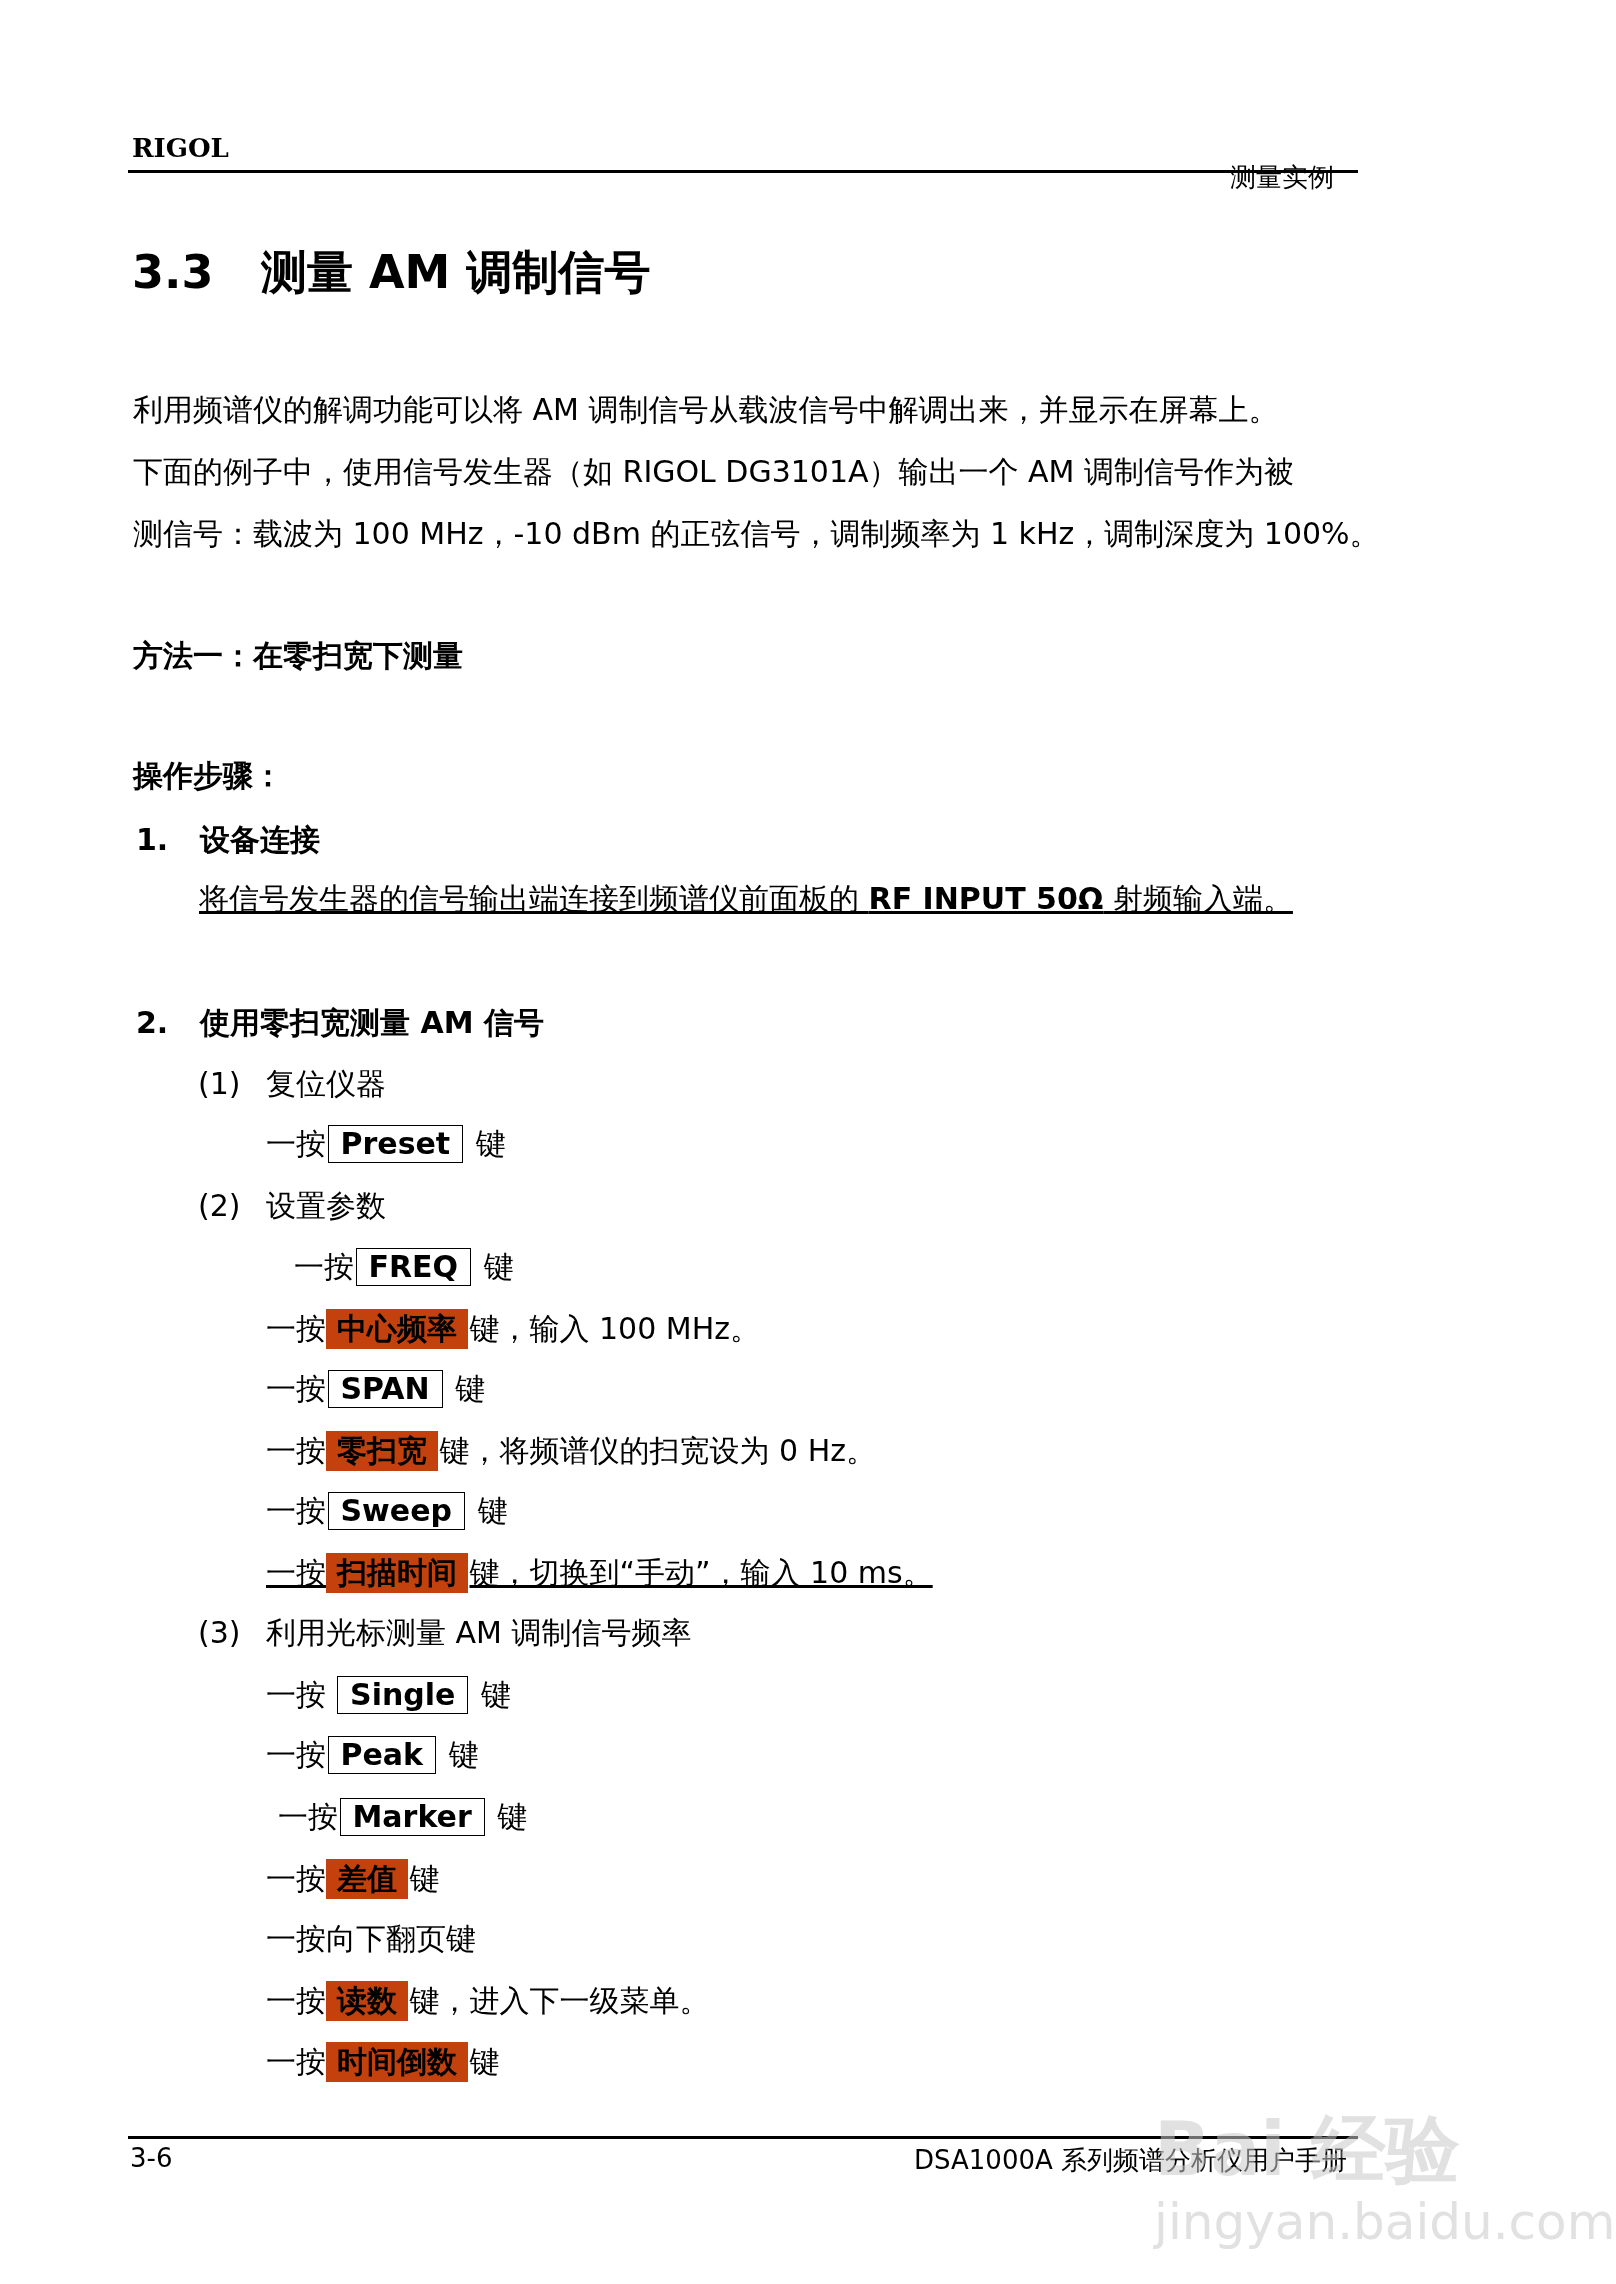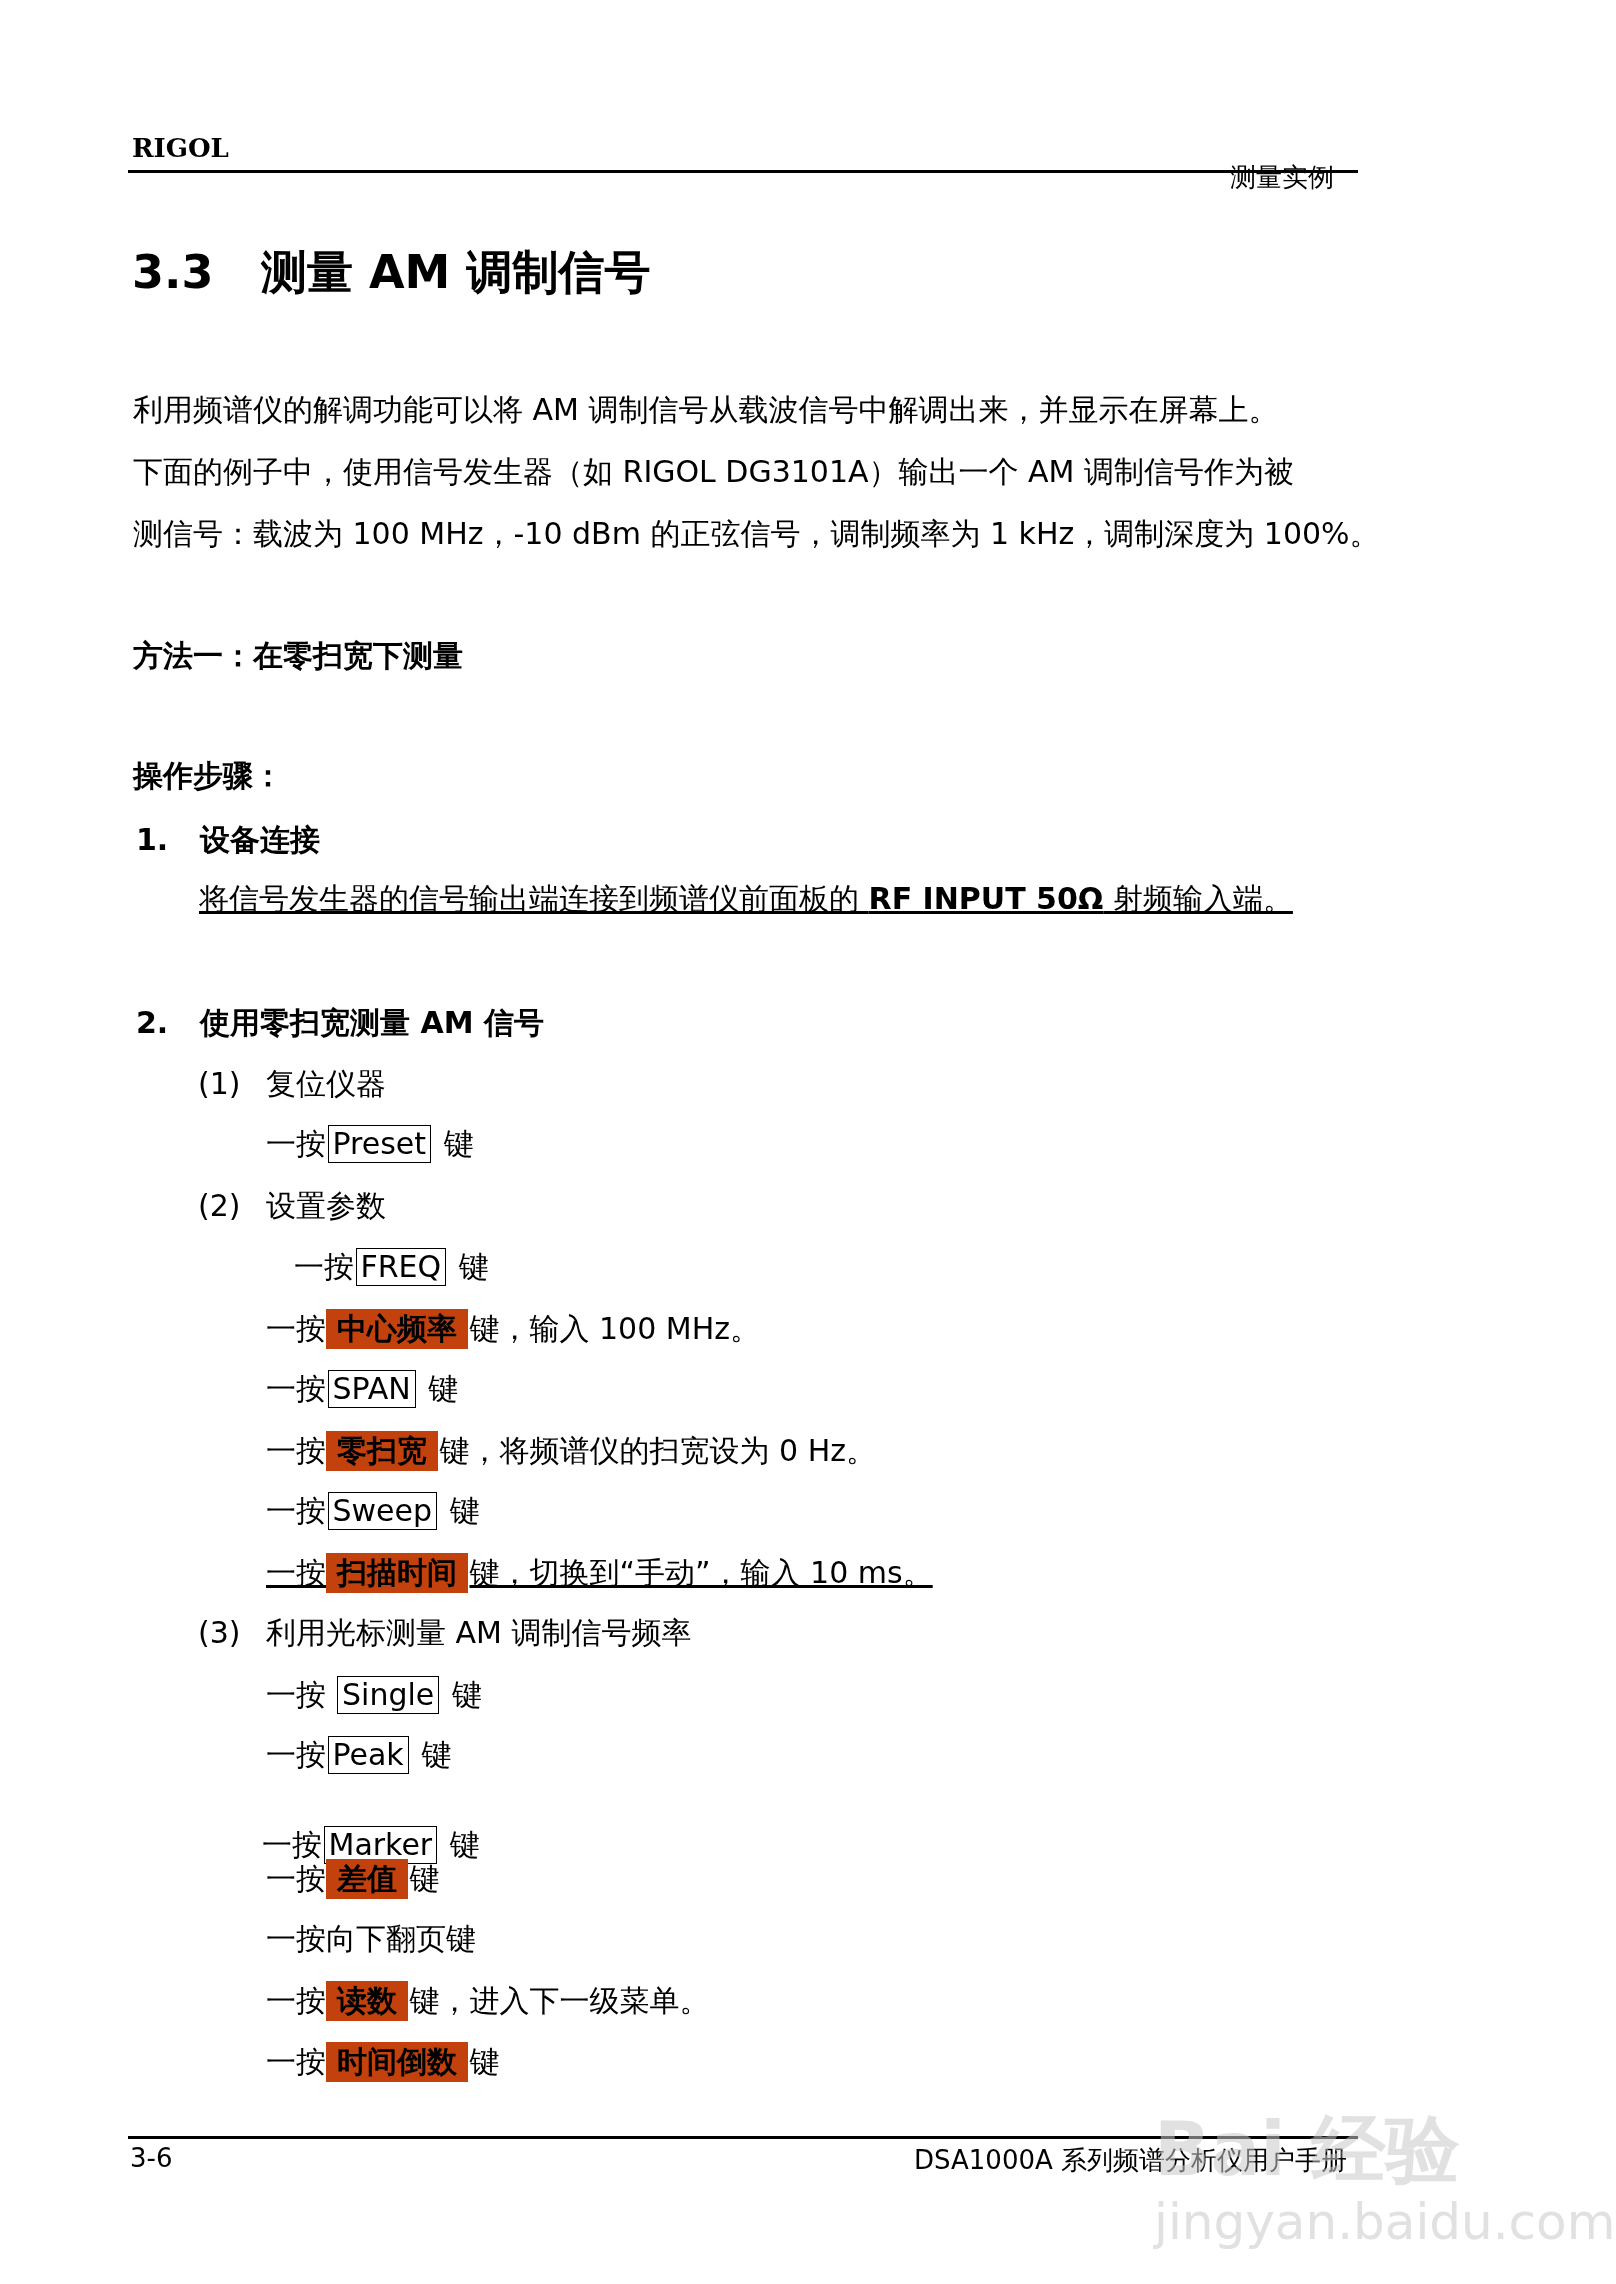--- a/index.html
+++ b/index.html
@@ -9,21 +9,21 @@
   .serif { font-family: "DejaVu Serif", "Liberation Serif", serif; }
   .hdr-brand { left: 132px; top: 133px; font-size: 26px; font-weight: bold; letter-spacing: 0px; }
   .hdr-section { left: 1230px; top: 133px; font-size: 26px; margin-top: 27px; }
   .rule { position: absolute; left: 128px; width: 1230px; height: 3.1px; background: #000; }
   .title { left: 132px; top: 242px; font-size: 46px; font-weight: bold; }
   .title .num { display: inline-block; width: 129px; }
   .body { font-size: 30px; line-height: 39px; }
   .bold { font-weight: bold; }
   .step-num { display: inline-block; width: 64px; font-weight: bold; }
   .sub-num { display: inline-block; width: 68px; }
-  .hk { display: inline-block; border: 1.5px solid #000; font-weight: normal; padding: 0 4px; line-height: 36px; margin: 0 3.1px 0 1.5px; }
+  .hk { display: inline-block; border: 1.5px solid #000; font-weight: bold; padding: 0 12px; line-height: 36px; margin: 0 3.1px 0 1.5px; }
   .sk { display: inline-block; background: #c2410c; font-weight: bold; padding: 0 11px; line-height: 40px; margin: 0 1.5px 0 0; }
   .footer-left { left: 130px; top: 2143px; font-size: 26px; }
   .footer-right { left: 914px; top: 2143px; font-size: 26px; }
   .wm { position: absolute; color: rgba(200,200,200,0.55); font-weight: bold; }
 </style>
 </head>
 <body>
 
 <div class="abs hdr-brand serif">RIGOL</div>
 <div class="abs hdr-section">测量实例</div>
@@ -83,21 +83,21 @@
 
 <div class="abs body" style="left:198px; top:1613px;">
   <span class="sub-num">(3)</span><span>利用光标测量 AM 调制信号频率</span>
 </div>
 <div class="abs body" style="left:266px; top:1675px;">
   <span>一按</span> <span class="hk">Single</span> <span>键</span>
 </div>
 <div class="abs body" style="left:266px; top:1735px;">
   <span>一按</span><span class="hk">Peak</span> <span>键</span>
 </div>
-<div class="abs body" style="left:262px; top:1797px;margin-top:28px;">
+<div class="abs body" style="left:278px; top:1797px;">
   <span>一按</span><span class="hk">Marker</span> <span>键</span>
 </div>
 <div class="abs body" style="left:266px; top:1859px;">
   <span>一按</span><span class="sk">差值</span><span>键</span>
 </div>
 <div class="abs body" style="left:266px; top:1919px;">
   <span>一按向下翻页键</span>
 </div>
 <div class="abs body" style="left:266px; top:1981px;">
   <span>一按</span><span class="sk">读数</span><span>键，进入下一级菜单。</span>

